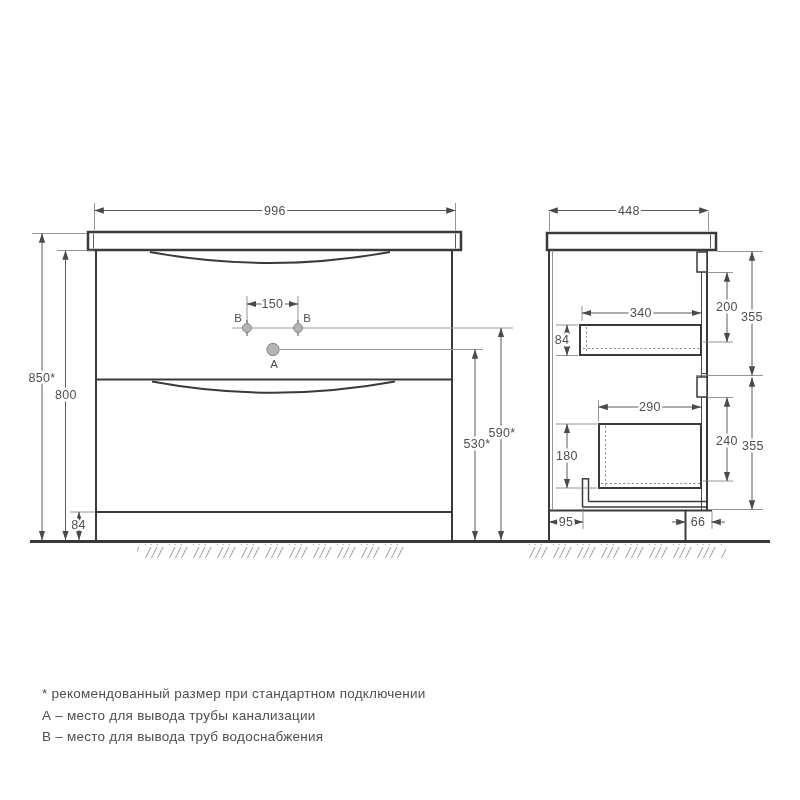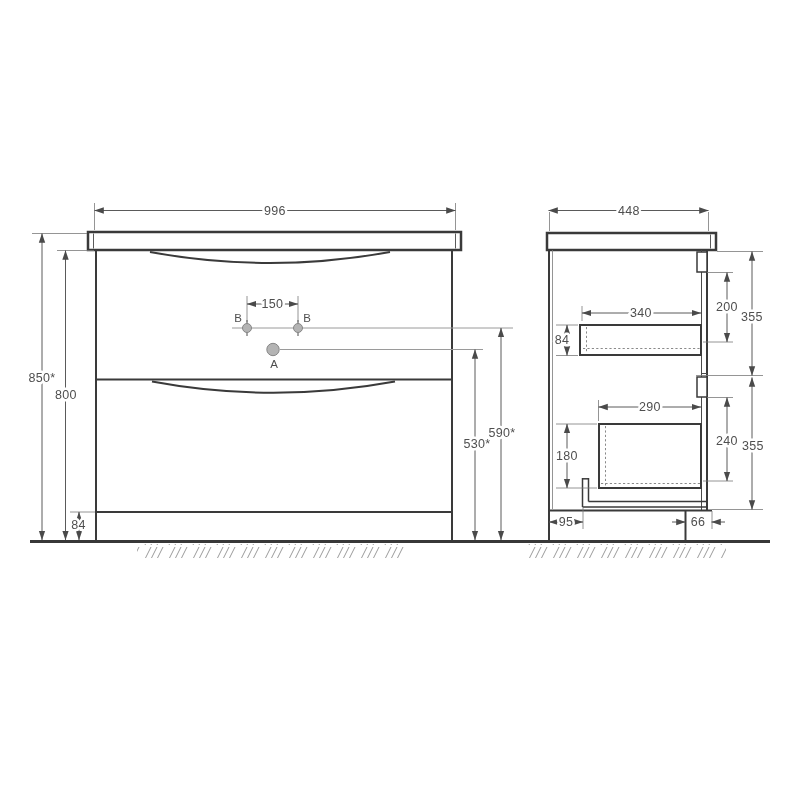--- a/index.html
+++ b/index.html
@@ -214,13 +214,18 @@
 
     <g>
       <line class="ext" x1="712" y1="511" x2="712" y2="529"></line>
       <line class="dimE" x1="672" y1="522" x2="685.5" y2="522"></line>
       <line class="dimE" x1="725" y1="522" x2="711.5" y2="522"></line>
       <text class="dlab" x="698" y="526">66</text>
     </g>
   </g>
 </svg>
 
+<div id="legend">
+  <div>* рекомендованный размер при стандартном подключении</div>
+  <div>А – место для вывода трубы канализации</div>
+  <div>В – место для вывода труб водоснабжения</div>
 </div>
+</div>
 
 </body></html>

